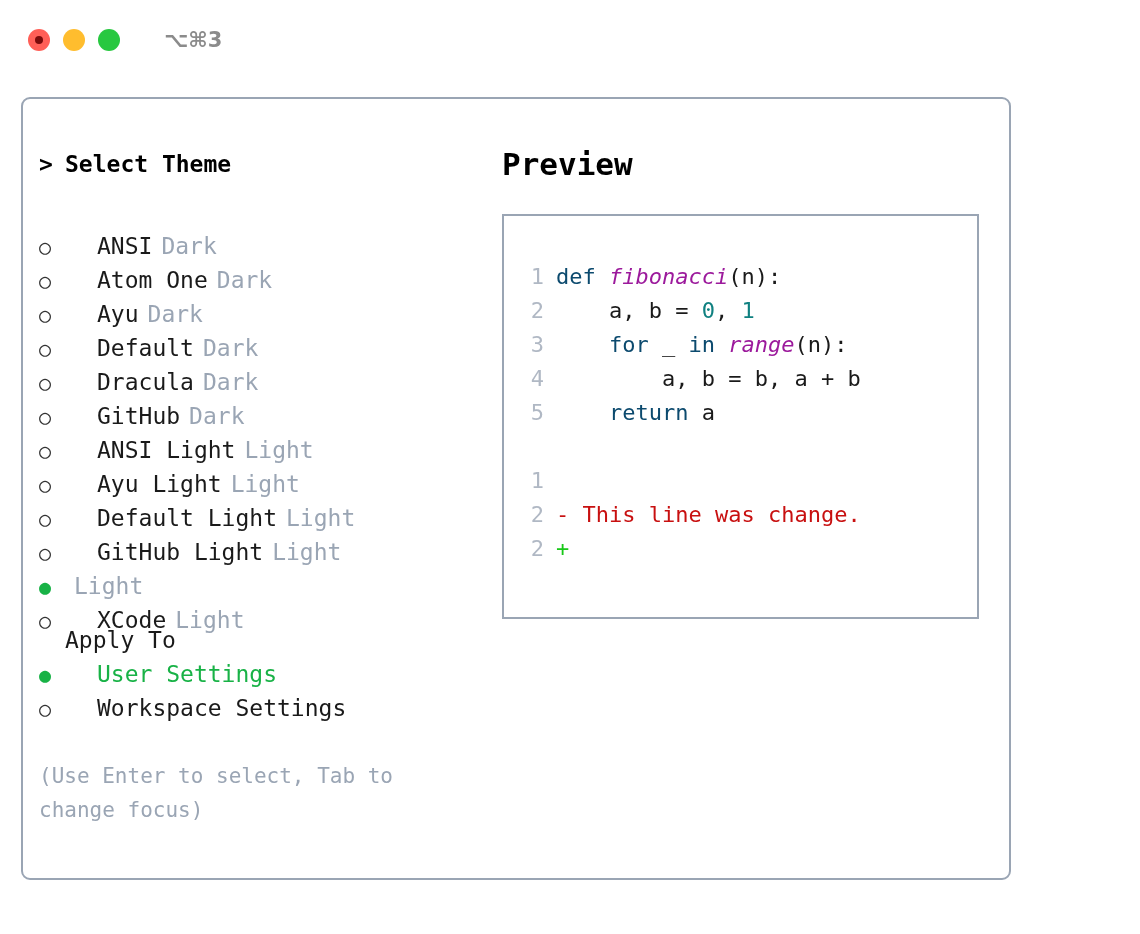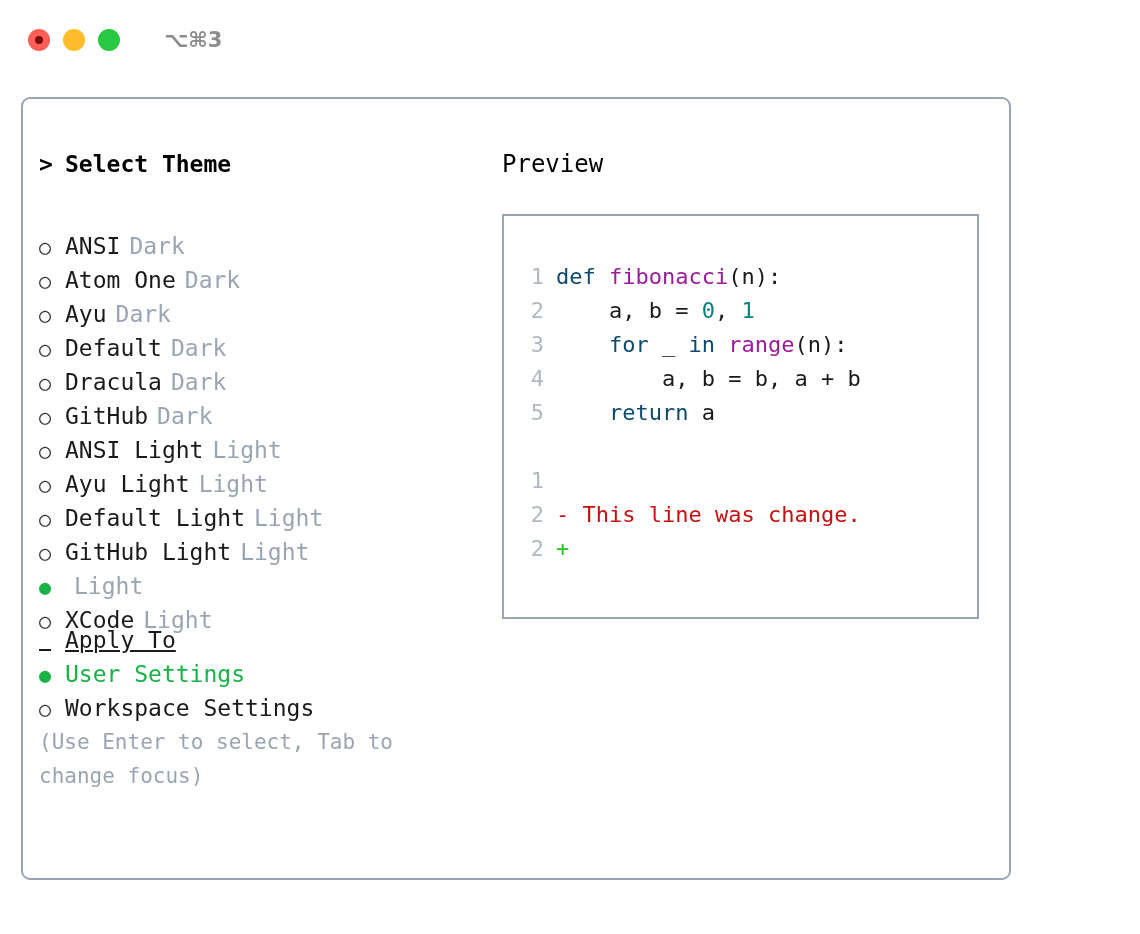--- a/index.html
+++ b/index.html
@@ -108,58 +108,58 @@
     white-space: pre;
   }
   .opt-marker {
     width: 26px;
     flex: none;
     font-size: 20px;
     color: #333333;
   }
   .opt-row.selected .opt-marker { color: #18b246; }
   .opt-row.selected .opt-label  { color: #18b246; }
-  .opt-label { color: #1a1a1a; }
+  .opt-label { color: #1a1a1a; margin-left: 32px; }
   .opt-tag {
     color: #9aa5b4;
     margin-left: 9px;
     margin-top: 48px;
   }
 
   .section-gap { height: 34px; }
   .section-title {
     display: flex;
     align-items: baseline;
     font-size: 23px;
     height: 34px;
     line-height: 34px;
     color: #1a1a1a;
     white-space: pre;
-    text-decoration: underline;
   }
   .section-title .opt-marker { color: transparent; }
 
   .hint {
+    margin-top: 34px;
     font-size: 21px;
     line-height: 34px;
     color: #9aa5b4;
     width: 410px;
     white-space: pre-wrap;
   }
 
   
   .right-col {
     position: absolute;
     left: 479px;
     top: 48px;
     width: 480px;
   }
   .preview-title {
-    font-size: 24px;
-    font-weight: normal;
+    font-size: 31px;
+    font-weight: bold;
     color: #000000;
     height: 34px;
     line-height: 34px;
   }
   .preview-box {
     margin-top: 33px;
     width: 477px;
     height: 405px;
     box-sizing: border-box;
     border: 2px solid #9aa5b4;
@@ -175,21 +175,21 @@
     padding-left: 14px;
   }
   .ln {
     width: 26px;
     flex: none;
     text-align: right;
     color: #b0b8c4;
     margin-right: 12px;
   }
   .tok-kw   { color: #0c4a6e; }
-  .tok-fn   { color: #9c1a9c; }
+  .tok-fn   { color: #9c1a9c; font-style: italic; }
   .tok-num  { color: #0f8080; }
   .tok-pln  { color: #1a1a1a; }
   .blank-line { height: 34px; }
   .diff-ctx { color: #8b8b8b; }
   .diff-del { color: #c81010; }
   .diff-add { color: #18c818; }
 </style>
 </head>
 <body>
 

